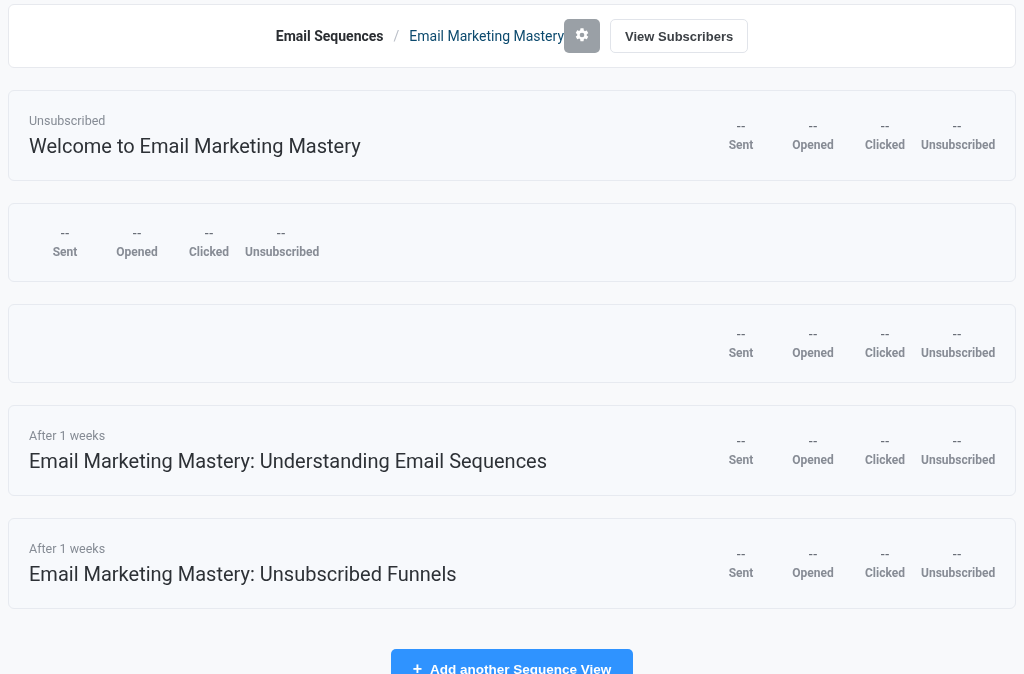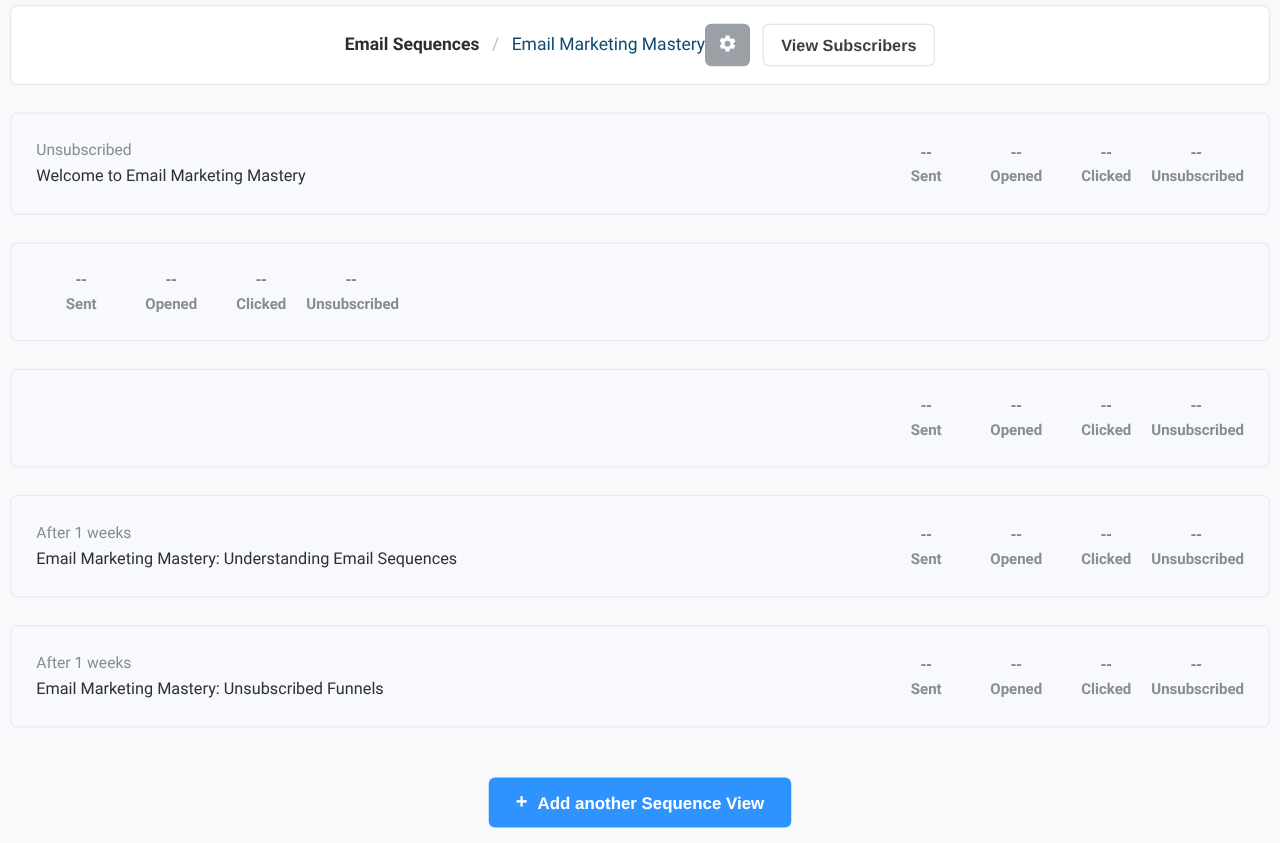--- a/index.html
+++ b/index.html
@@ -12,21 +12,21 @@
 .crumbs .current { color: #0c4a6e; }
 .header-actions { display: flex; align-items: center; gap: 10px; }
 .btn { display: inline-flex; align-items: center; justify-content: center; border-radius: 5px; cursor: pointer; font-size: 13px; }
 .btn-gear { width: 36px; height: 34px; background: #9aa0a6; color: #fff; border: none; }
 .btn-gear svg { width: 16px; height: 16px; fill: #fff; }
 .btn-outline { height: 34px; padding: 0 14px; background: #fff; border: 1px solid #e1e4ea; color: #3c4045; font-weight: 600; }
 .list { margin-top: 22px; display: flex; flex-direction: column; gap: 22px; }
 .card { background: #f7f9fc; border: 1px solid #e7eaf0; border-radius: 6px; padding: 22px 22px 22px 20px; display: flex; align-items: center; }
 .card-left { flex: 1 1 auto; min-width: 0; }
 .timing { color: #868c95; font-size: 12.5px; margin-bottom: 6px; }
-.title { color: #2d3136; font-size: 13px; font-weight: 400; }
+.title { color: #2d3136; font-size: 20px; font-weight: 400; }
 .stats { flex: 0 0 auto; display: flex; gap: 0; }
 .stat { width: 72px; text-align: center; }
 .stat-val { color: #6a6f78; font-size: 13px; margin-bottom: 4px; font-weight: 500; }
 .stat-label { color: #878c95; font-size: 12px; font-weight: bold; }
 .add-row { display: flex; justify-content: center; margin-top: 40px; margin-bottom: 10px; }
 .btn-primary { background: #2f93ff; color: #fff; border: none; height: 40px; padding: 0 22px; font-weight: 600; font-size: 13.5px; gap: 8px; }
 .btn-primary .plus { font-size: 16px; line-height: 1; }
 </style>
 </head>
 <body>

